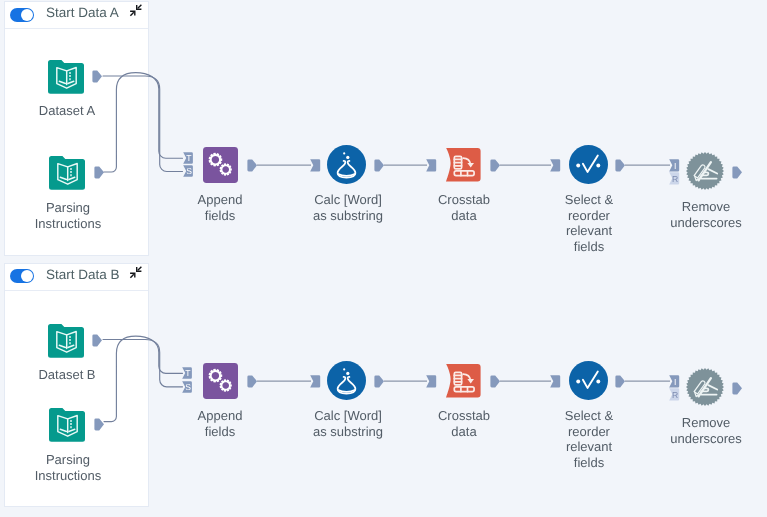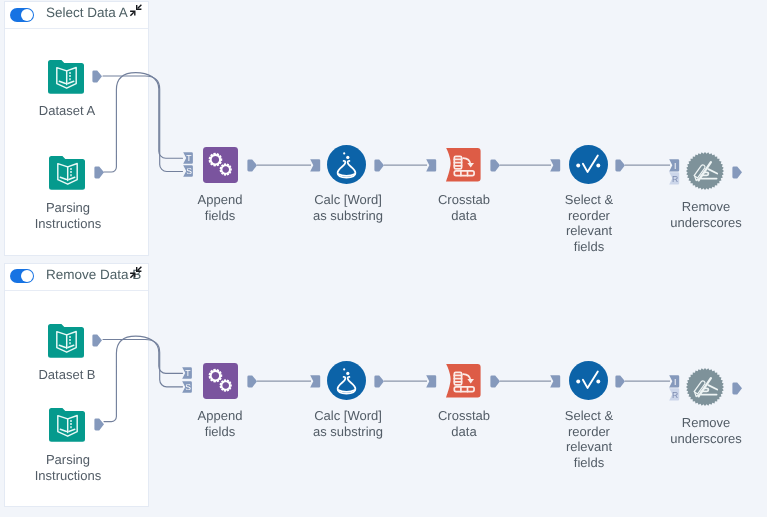--- a/index.html
+++ b/index.html
@@ -29,39 +29,39 @@
 </head>
 <body>
 
 <div id="canvas">
 
 <div class="panel" style="left:4px;top:1px;width:144.5px;height:255px;">
   <div class="panel-head">
     <div class="toggle">
       <div class="knob"></div>
     </div>
-    <div class="panel-title">Select Data A</div>
+    <div class="panel-title">Start Data A</div>
     <div class="collapse">
       <svg width="20" height="20" viewBox="0 0 20 20">
         <g fill="#16181c">
           <path d="M7.0 8.0 L8.4 8.0 L8.4 11.5 L12.4 11.5 L12.4 12.9 L7.0 12.9 Z"></path>
           <path d="M11.9 7.2 L8.3 10.8 L9.3 11.8 L12.9 8.2 Z"></path>
           <path d="M6.5 18.4 L5.1 18.4 L5.1 14.9 L1.1 14.9 L1.1 13.5 L6.5 13.5 Z"></path>
           <path d="M1.9 19.2 L5.3 15.8 L4.3 14.8 L0.9 18.2 Z"></path>
         </g>
       </svg>
     </div>
   </div>
 </div>
 <div class="panel" style="left:4px;top:262.5px;width:144.5px;height:244px;">
   <div class="panel-head">
     <div class="toggle">
       <div class="knob"></div>
     </div>
-    <div class="panel-title">Remove Data B</div>
+    <div class="panel-title">Start Data B</div>
     <div class="collapse">
       <svg width="20" height="20" viewBox="0 0 20 20">
         <g fill="#16181c">
           <path d="M7.0 8.0 L8.4 8.0 L8.4 11.5 L12.4 11.5 L12.4 12.9 L7.0 12.9 Z"></path>
           <path d="M11.9 7.2 L8.3 10.8 L9.3 11.8 L12.9 8.2 Z"></path>
           <path d="M6.5 18.4 L5.1 18.4 L5.1 14.9 L1.1 14.9 L1.1 13.5 L6.5 13.5 Z"></path>
           <path d="M1.9 19.2 L5.3 15.8 L4.3 14.8 L0.9 18.2 Z"></path>
         </g>
       </svg>
     </div>

